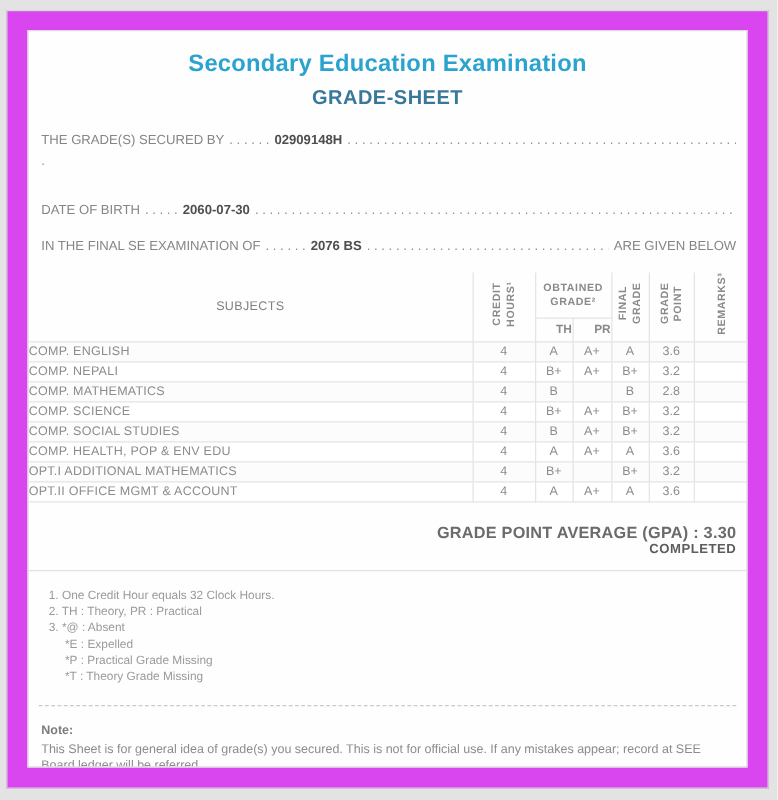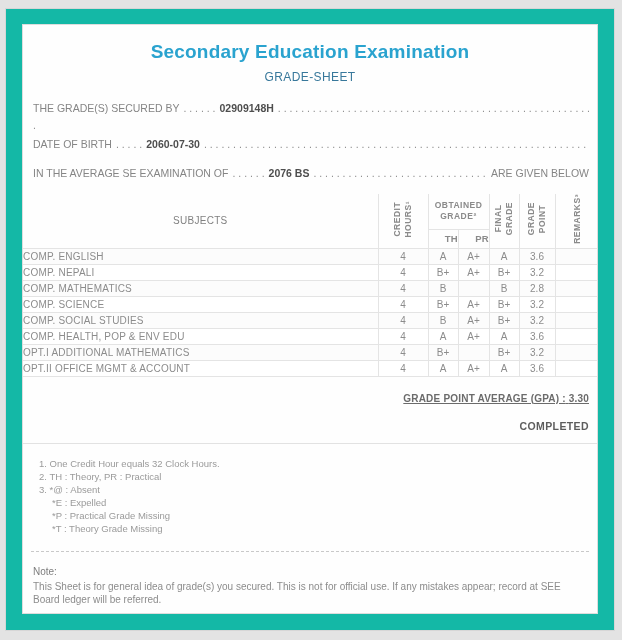--- a/index.html
+++ b/index.html
@@ -5,42 +5,42 @@
   html,body{margin:0;padding:0;}
   body{
     width:622px;height:640px;
     background:#e3e3e3;
     font-family:"Liberation Sans","DejaVu Sans",sans-serif;
     position:relative;
     overflow:hidden;
   }
   .card{
     position:absolute;left:5px;right:7px;top:8px;bottom:9px;
-    background:#14b8a6;
+    background:#d946ef;
     border:1px solid #d6d6d6;
     box-sizing:border-box;
   }
   .sheet{
     position:absolute;left:16px;right:16px;top:15px;bottom:16px;
     border:1px solid #dddddd;
     box-sizing:border-box;
     background:#fefefe;
     overflow:hidden;
   }
   .title{
     margin-top:16px;
     text-align:center;
     font-size:19px;font-weight:bold;
     color:#2aa3cf;
     letter-spacing:0.2px;
   }
   .subtitle{
     margin-top:7px;
     text-align:center;
-    font-size:12px;font-weight:normal;
+    font-size:16px;font-weight:bold;
     color:#38789b;
     letter-spacing:0.4px;
   }
   .info-line{
     display:flex;align-items:baseline;
     padding:0 8px 0 10px;
     font-size:10.5px;color:#858585;
     white-space:nowrap;
     overflow:hidden;
   }
@@ -49,21 +49,21 @@
   .info-line .val{flex:0 0 auto;font-weight:bold;color:#4e4e4e;}
   .info-line .fill{
     flex:1 1 auto;overflow:hidden;white-space:nowrap;
     color:#8d8d8d;padding-left:4px;min-width:0;
   }
   .info-line .suffix{flex:0 0 auto;padding-left:4px;}
   .wrap-dot{
     padding:6px 0 0 10px;font-size:10.5px;color:#8d8d8d;line-height:10px;
   }
   .line1{margin-top:18px;text-align:right;}
-  .line2{margin-top:8px;}
+  .line2{margin-top:28px;}
   .line3{margin-top:17px;}
 
   table.grades{
     width:100%;border-collapse:collapse;margin-top:15px;
     table-layout:fixed;
   }
   table.grades th,table.grades td{
     border:1px solid #e4e4e4;
     box-sizing:border-box;
     padding:0;
@@ -104,42 +104,42 @@
     letter-spacing:0.2px;white-space:nowrap;overflow:hidden;
   }
   td.num{
     font-size:10px;color:#8c8c8c;text-align:center;height:16px;padding:3px 2px;
   }
   tbody tr:nth-child(odd){background:#fcfcfc;}
   tbody tr:nth-child(even){background:#ffffff;}
 
   .gpa-line{
     margin-top:16px;padding-right:8px;text-align:right;
-    font-size:10px;font-weight:bold;color:#6b6b6b;letter-spacing:0.2px;text-decoration:underline;
+    font-size:13px;font-weight:bold;color:#6b6b6b;letter-spacing:0.2px;
   }
   .completed-line{
-    margin-top:16px;padding-right:8px;text-align:right;
+    padding-right:8px;text-align:right;
     font-size:10.5px;font-weight:bold;color:#5d5d5d;letter-spacing:0.4px;
   }
   .rule{border-top:1px solid #e2e2e2;margin-top:11px;}
 
   .footnotes{
     padding:13px 0 0 16px;
     font-size:9.5px;color:#9a9a9a;line-height:13px;
   }
   .fnote{white-space:pre;}
   .fnote.sub{margin-left:13px;}
 
   .dashed-sep{
     margin:16px 8px 0 8px;
     border-top:1px dashed #c9c9c9;
     height:0;
   }
   .note-block{padding:14px 10px 0 10px;}
-  .note-heading{font-size:10px;font-weight:normal;color:#7d7d7d;}
+  .note-heading{font-size:10px;font-weight:bold;color:#7d7d7d;}
   .note-text{margin-top:3px;font-size:10px;color:#8c8c8c;line-height:13px;}
 </style>
 </head>
 <body>
 
 <div class="card">
   <div class="sheet">
 
     <div class="title">Secondary Education Examination</div>
     <div class="subtitle">GRADE-SHEET</div>
@@ -153,21 +153,21 @@
     <div class="wrap-dot">.</div>
 
     <div class="info-line line2">
       <span class="lbl">DATE OF BIRTH</span>
       <span class="predots">. . . . .</span>
       <span class="val">2060-07-30</span>
       <span class="fill">. . . . . . . . . . . . . . . . . . . . . . . . . . . . . . . . . . . . . . . . . . . . . . . . . . . . . . . . . . . . . . . . . . . . . . . . . . . . . . . . . . . .</span>
     </div>
 
     <div class="info-line line3">
-      <span class="lbl">IN THE AVERAGE SE EXAMINATION OF</span>
+      <span class="lbl">IN THE FINAL SE EXAMINATION OF</span>
       <span class="predots">. . . . . .</span>
       <span class="val">2076 BS</span>
       <span class="fill">. . . . . . . . . . . . . . . . . . . . . . . . . . . . . . . . . . . . . . . . . . . . . . . . . . . . . . . . . . . . . . . . . . . . . . . . . . . . . . . . . . . .</span>
       <span class="suffix">ARE GIVEN BELOW</span>
     </div>
 
     <table class="grades">
       <colgroup>
         <col>
           <col class="c-credit">

